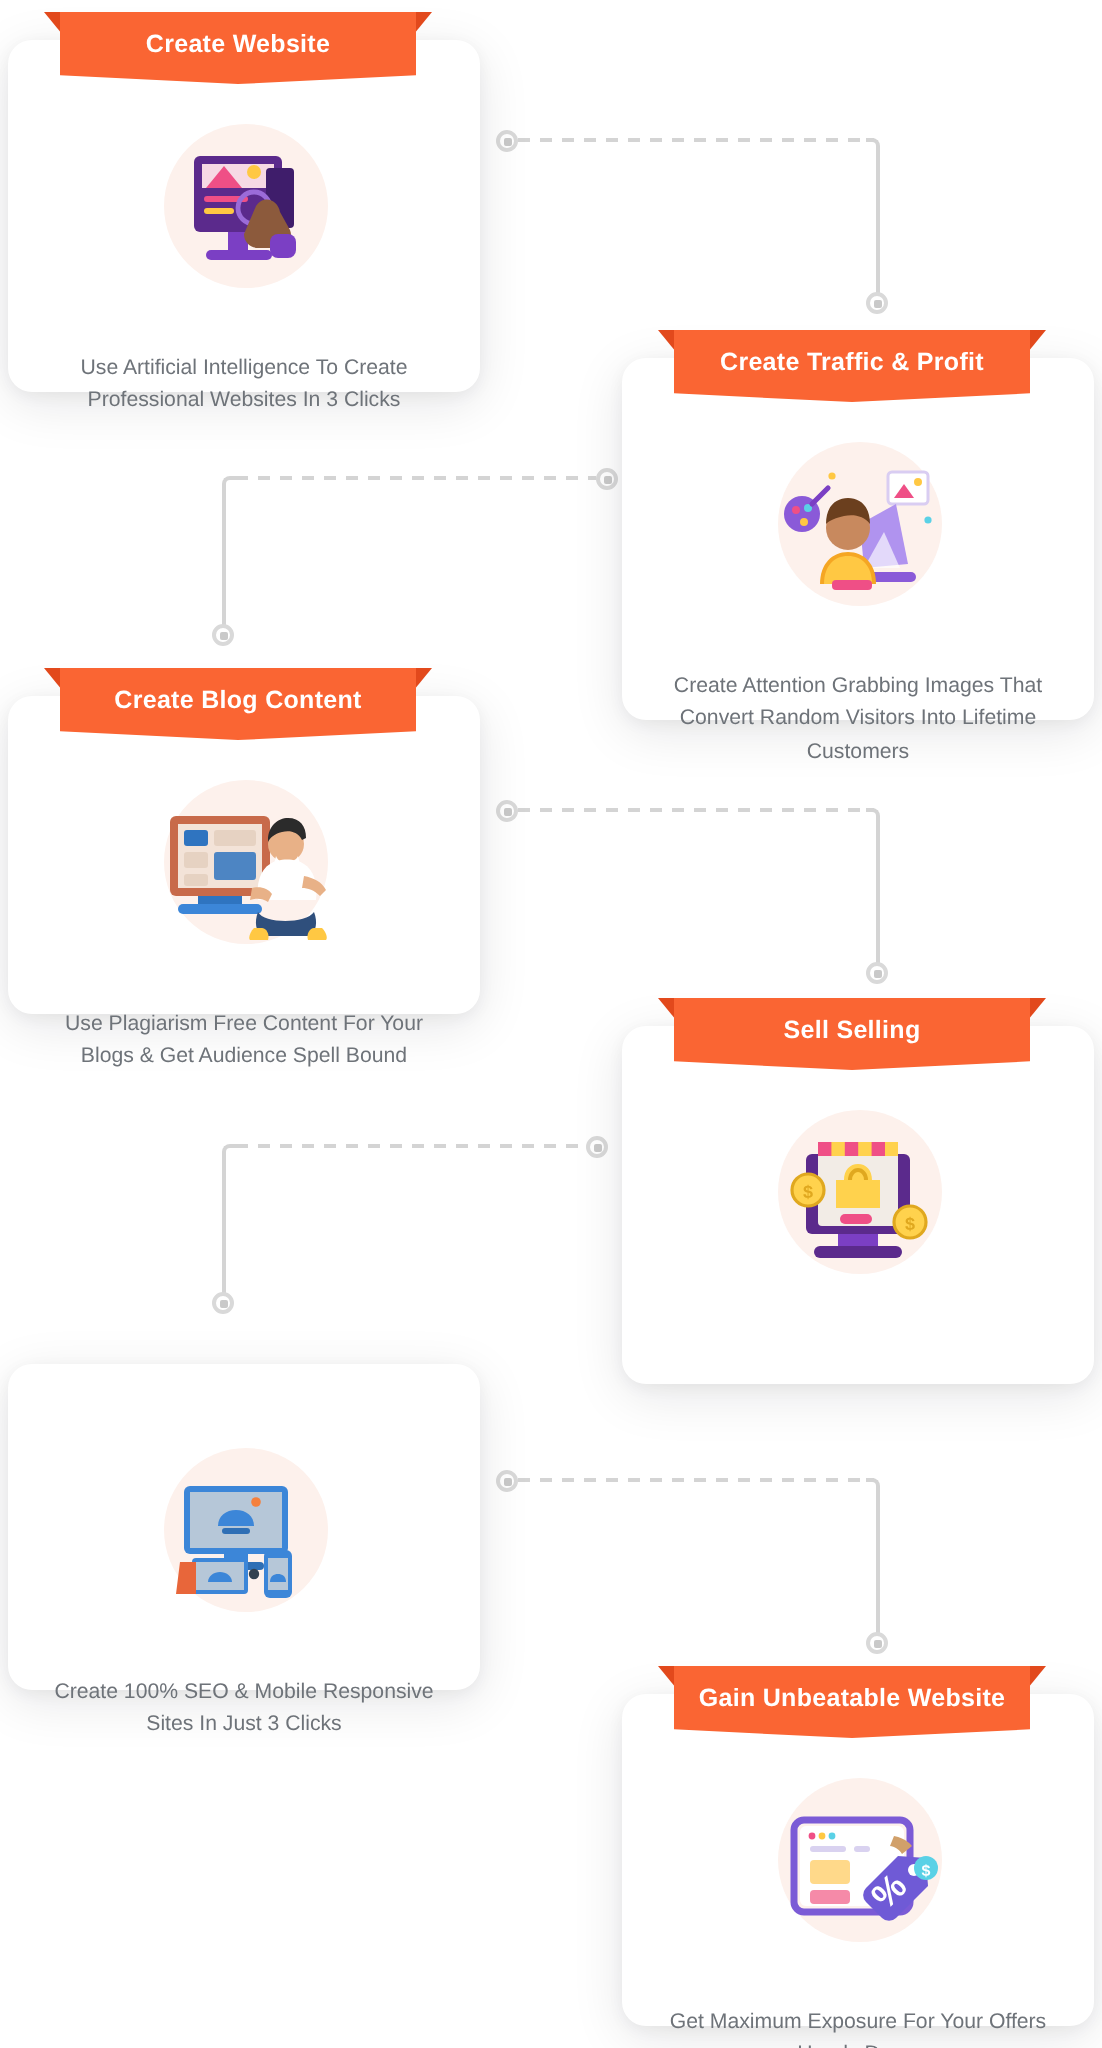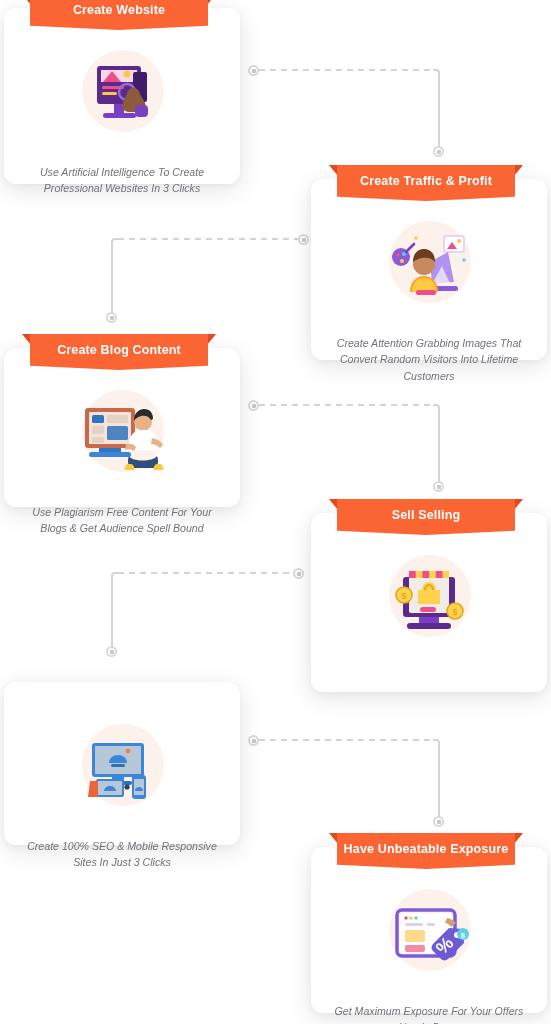--- a/index.html
+++ b/index.html
@@ -80,21 +80,20 @@
     background: #fdf1ec;
   }
   .art-wrap svg { position: relative; z-index: 2; }
   .card-desc {
     margin-top: 16px;
     text-align: center;
     color: #6e7379;
     font-size: 10.6px;
     line-height: 1.55;
     max-width: 205px;
-    font-style: italic;
   }
 
   
   .dash-h {
     position: absolute;
     height: 2px;
     background-image: linear-gradient(to right, #d4d4d4 0 6px, transparent 6px 11px);
     background-size: 11px 2px;
     background-repeat: repeat-x;
   }
@@ -167,21 +166,21 @@
 
     <div>
       <div class="node" style="left:248px; top:735px;"></div>
       <div class="dash-h" style="left:259px; top:739px; width:178px;"></div>
       <div class="corner corner-tr" style="left:433px; top:739px;"></div>
       <div class="line-v" style="left:438px; top:743px; height:74px;"></div>
       <div class="node" style="left:433px; top:816px;"></div>
     </div>
   </div>
 
-  <div class="card card-left" style="top:8px; height:176px;">
+  <div class="card card-left" style="top:20px; height:176px;">
     <div class="ribbon">
       <div class="ribbon-fold-l"></div>
       <div class="ribbon-fold-r"></div>
       <div class="ribbon-body"></div>
       <div class="ribbon-text">Create Website</div>
     </div>
     <div class="card-inner">
       <div class="art-wrap">
         <div class="art-halo"></div>
         <svg width="78" height="76" viewBox="0 0 78 76">
@@ -329,21 +328,21 @@
       </div>
       <div class="card-desc">Create 100% SEO &amp; Mobile Responsive Sites In Just 3 Clicks</div>
     </div>
   </div>
 
   <div class="card card-right" style="top:847px; height:166px;">
     <div class="ribbon">
       <div class="ribbon-fold-l"></div>
       <div class="ribbon-fold-r"></div>
       <div class="ribbon-body"></div>
-      <div class="ribbon-text">Have Unbeatable Exposure</div>
+      <div class="ribbon-text">Gain Unbeatable Website</div>
     </div>
     <div class="card-inner">
       <div class="art-wrap">
         <div class="art-halo"></div>
         <svg width="80" height="62" viewBox="0 0 80 62">
           <rect x="8" y="6" width="58" height="46" rx="5" fill="none" stroke="#7b5bd6" stroke-width="3.5"></rect>
           <rect x="11" y="9" width="52" height="40" rx="3" fill="#ffffff"></rect>
           <circle cx="17" cy="14" r="1.7" fill="#ef4f86"></circle>
           <circle cx="22" cy="14" r="1.7" fill="#ffc843"></circle>
           <circle cx="27" cy="14" r="1.7" fill="#5ad1e6"></circle>

